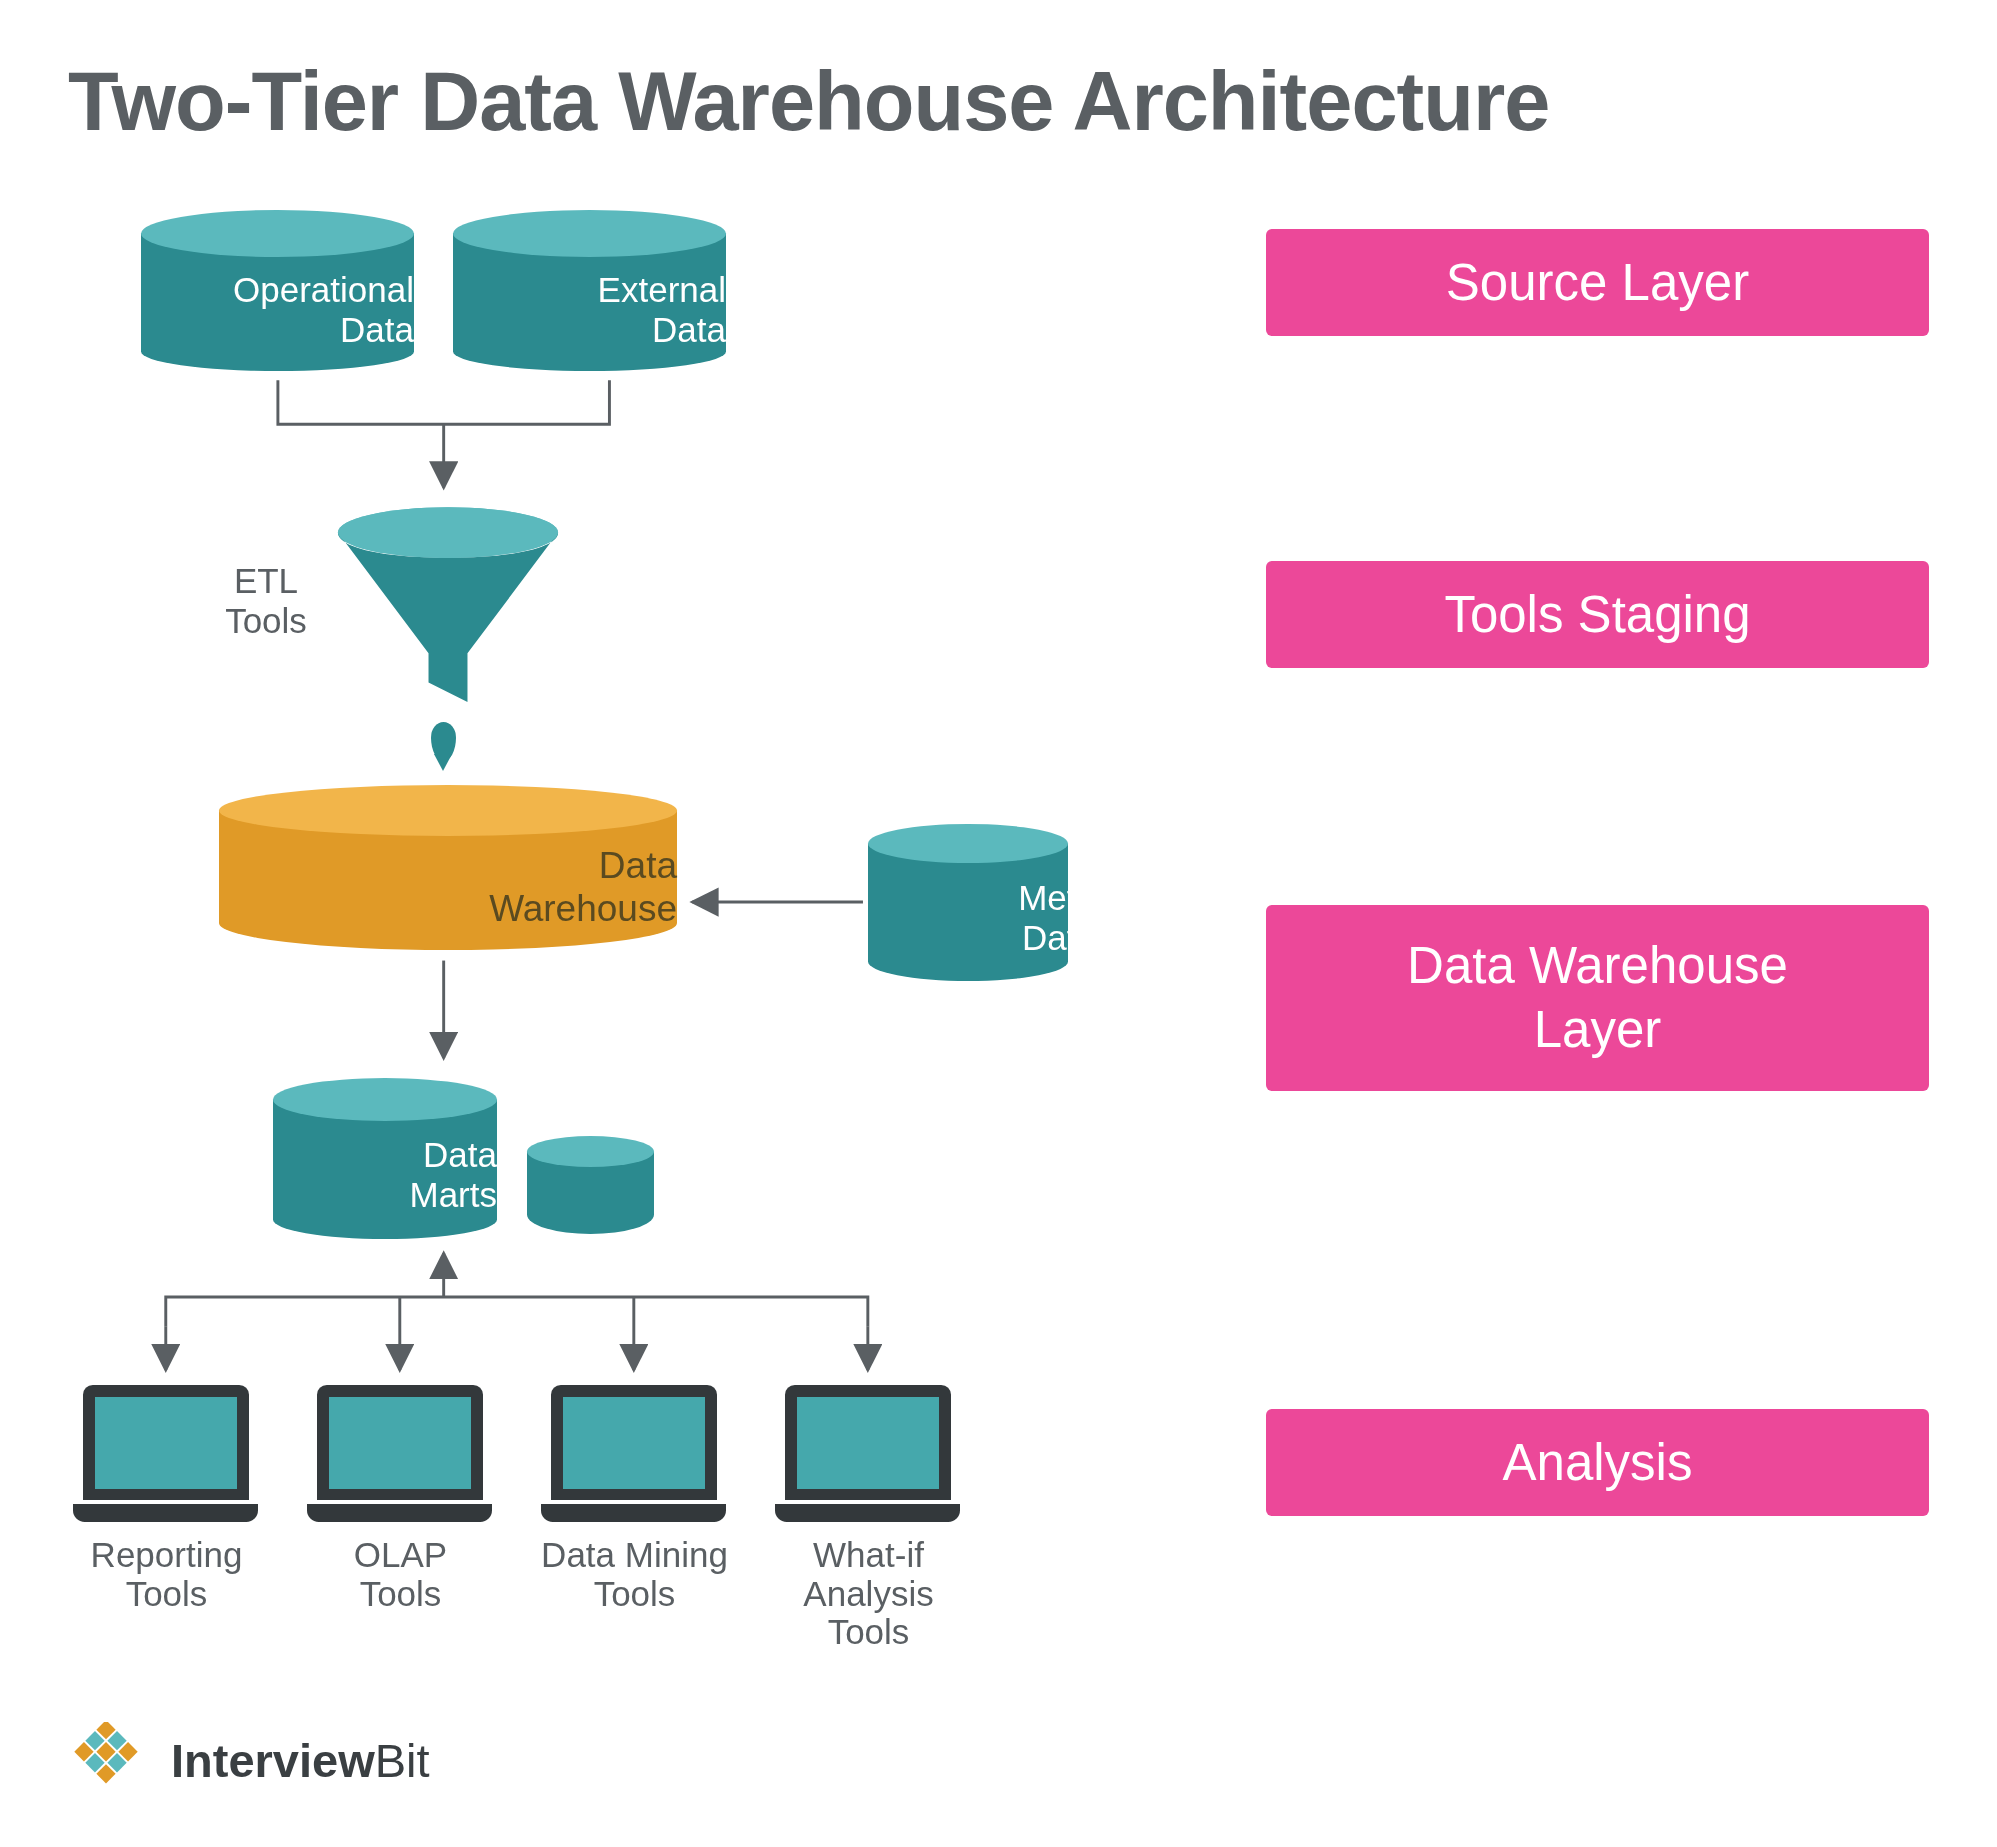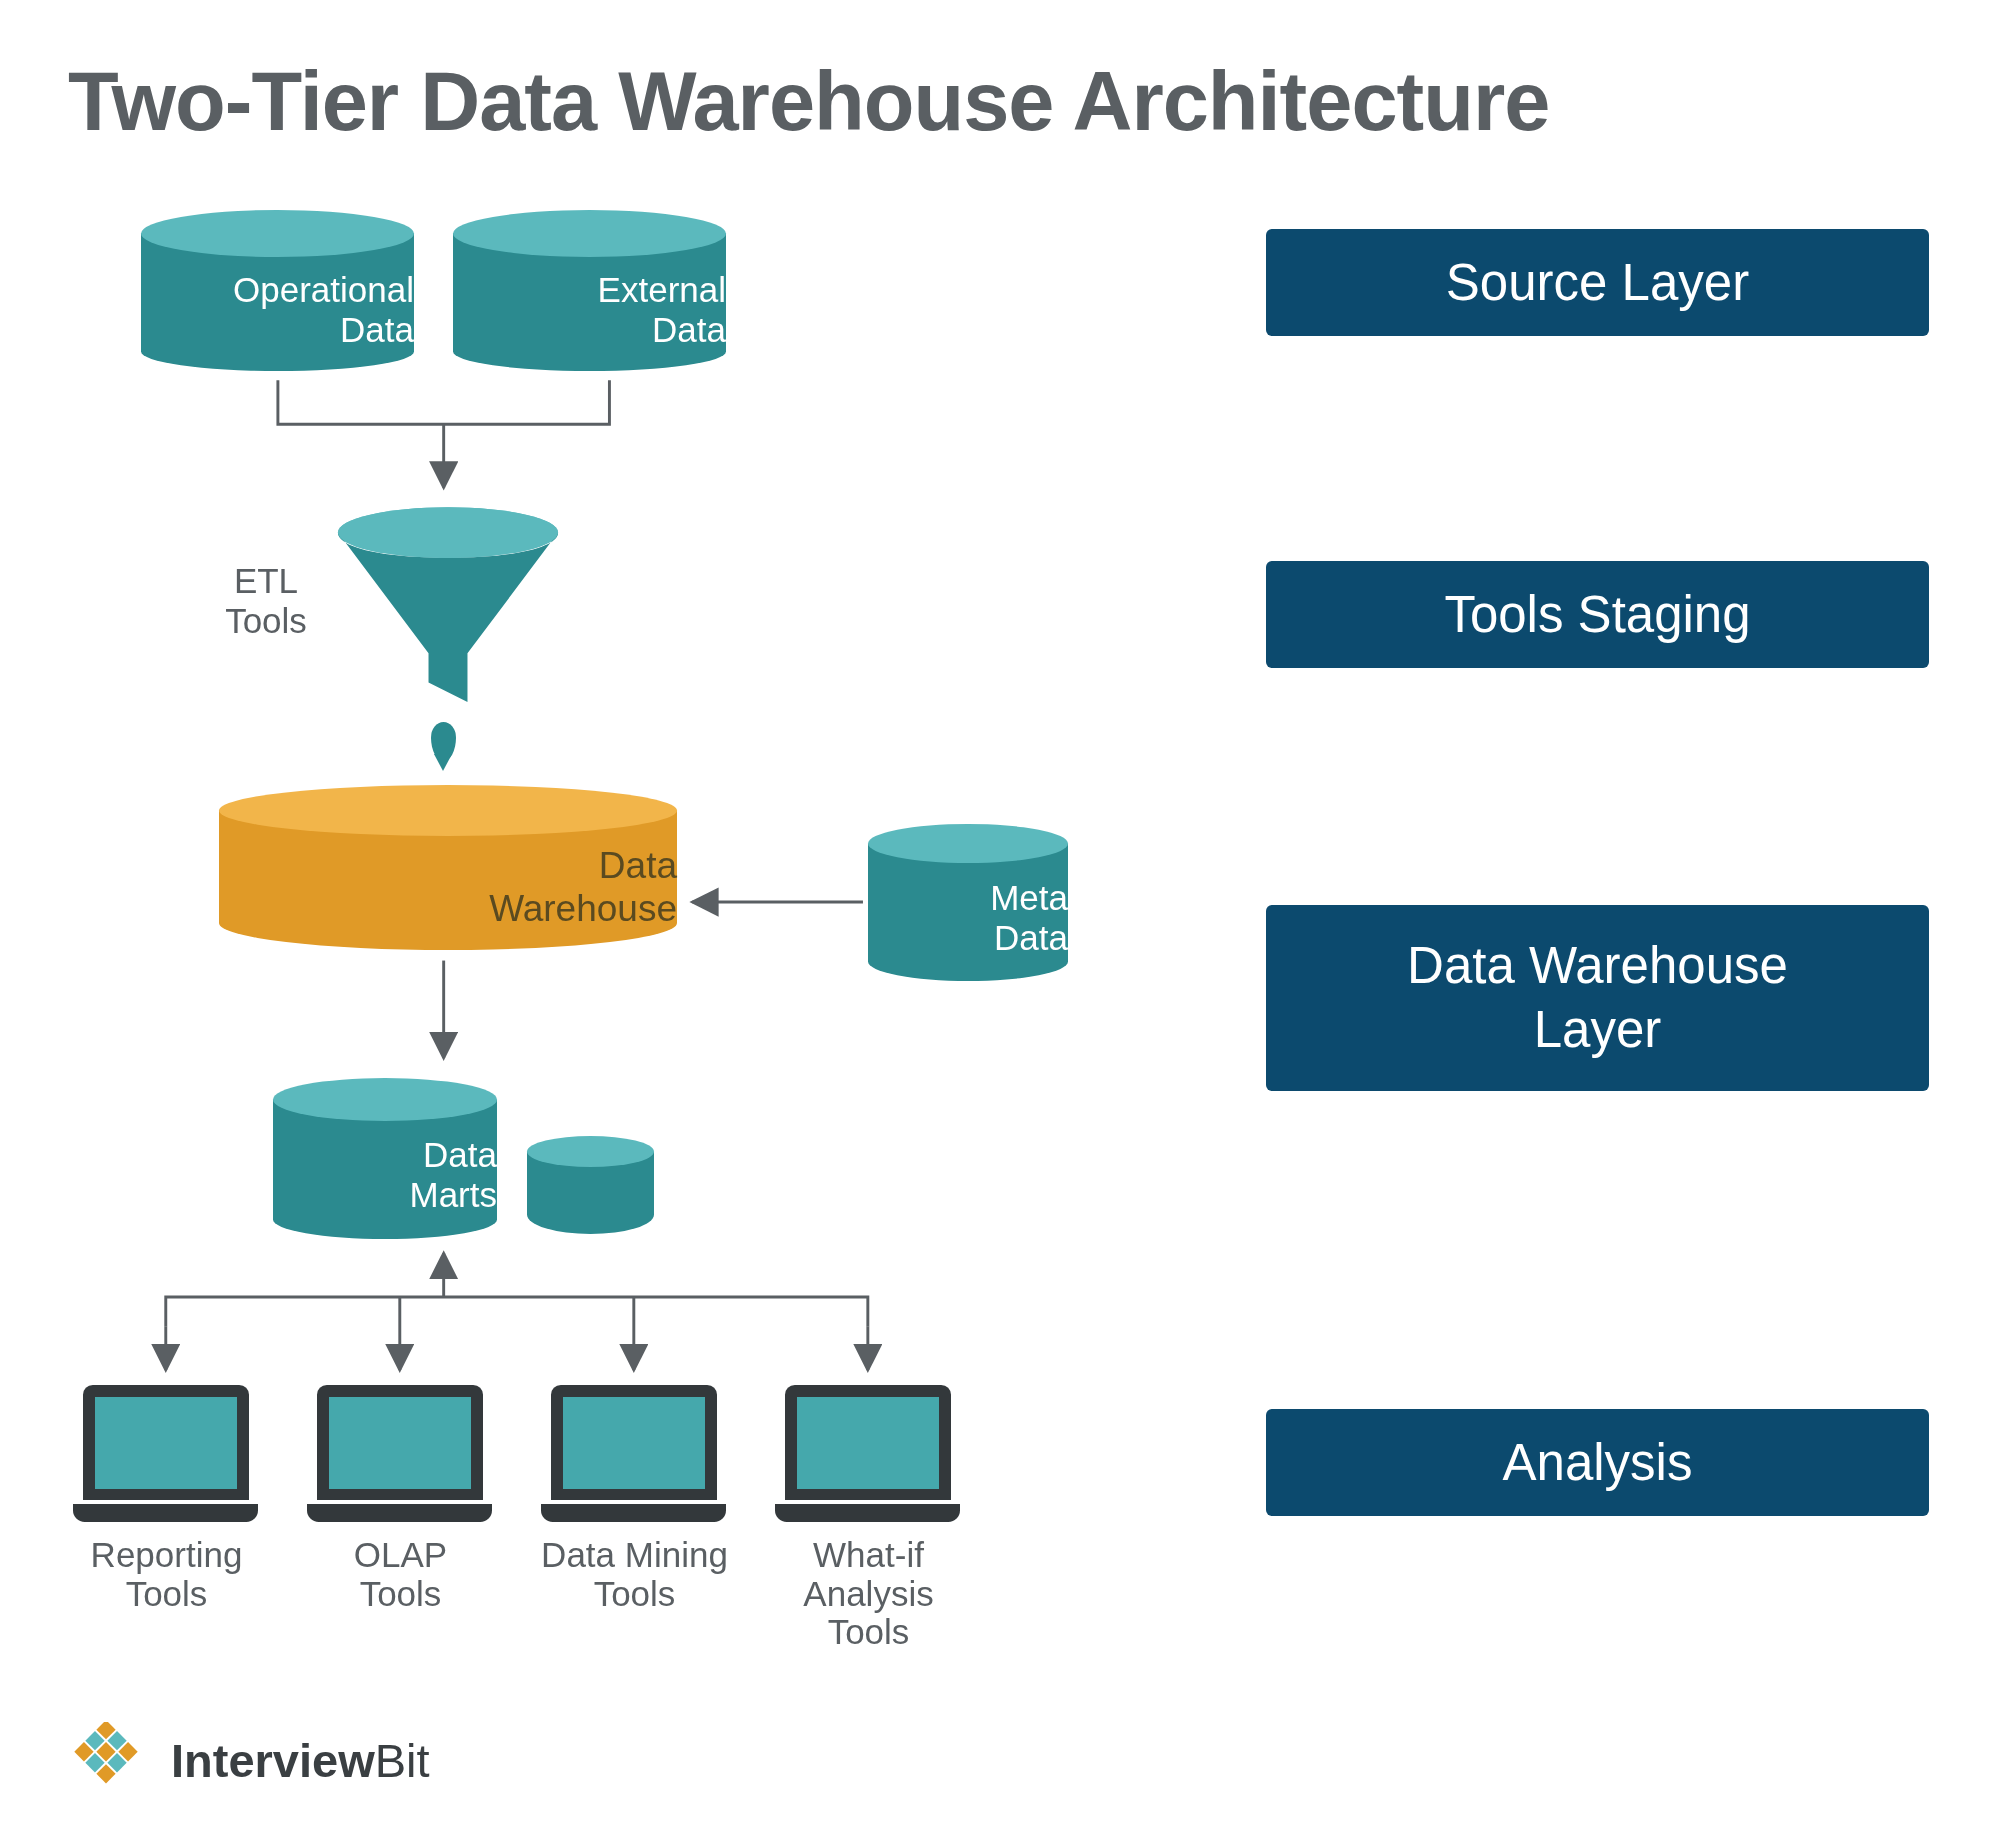--- a/index.html
+++ b/index.html
@@ -18,21 +18,21 @@
     left: 68px;
     font-size: 83px;
     font-weight: 700;
     color: #5a5f63;
     letter-spacing: -1px;
   }
   .layer-label {
     position: absolute;
     right: 68px;
     width: 663px;
-    background: #0c4a6e;
+    background: #ec4899;
     color: #fff;
     font-size: 51px;
     font-weight: 400;
     text-align: center;
     padding: 21.5px 0;
     border-radius: 5.9px;
     line-height: 1.25;
   }
   .layer-label.two-line { padding: 29px 0; }
   .cyl {
@@ -185,21 +185,21 @@
 
 <div class="cyl" style="left:219px; top:785px; width:458px; height:166px;">
   <div class="body" style="top:25px; height:140px; background:#e09a27; border-bottom-left-radius:50% 27px; border-bottom-right-radius:50% 27px;"></div>
   <div class="top" style="height:51px; background:#f2b54a;"></div>
   <div class="label" style="top:60px; color:#5a4a20; font-size:37px;">Data<br>Warehouse</div>
 </div>
 
 <div class="cyl" style="left:868px; top:824px; width:200px; height:156px;">
   <div class="body" style="top:19.5px; height:137px; background:#2b8a8f;"></div>
   <div class="top" style="height:39px; background:#5bb9bd;"></div>
-  <div class="label" style="top:54px;">Meta<br>Data</div>
+  <div class="label" style="top:54px;padding-left:28px;">Meta<br>Data</div>
 </div>
 
 <div class="cyl" style="left:273px; top:1078px; width:224px; height:161px;">
   <div class="body" style="top:21.5px; height:139px; background:#2b8a8f;"></div>
   <div class="top" style="height:43px; background:#5bb9bd;"></div>
   <div class="label" style="top:57px;">Data<br>Marts</div>
 </div>
 <div class="cyl" style="left:527px; top:1136px; width:127px; height:98px;">
   <div class="body" style="top:15.6px; height:82px; background:#2b8a8f;"></div>
   <div class="top" style="height:31px; background:#5bb9bd;"></div>

